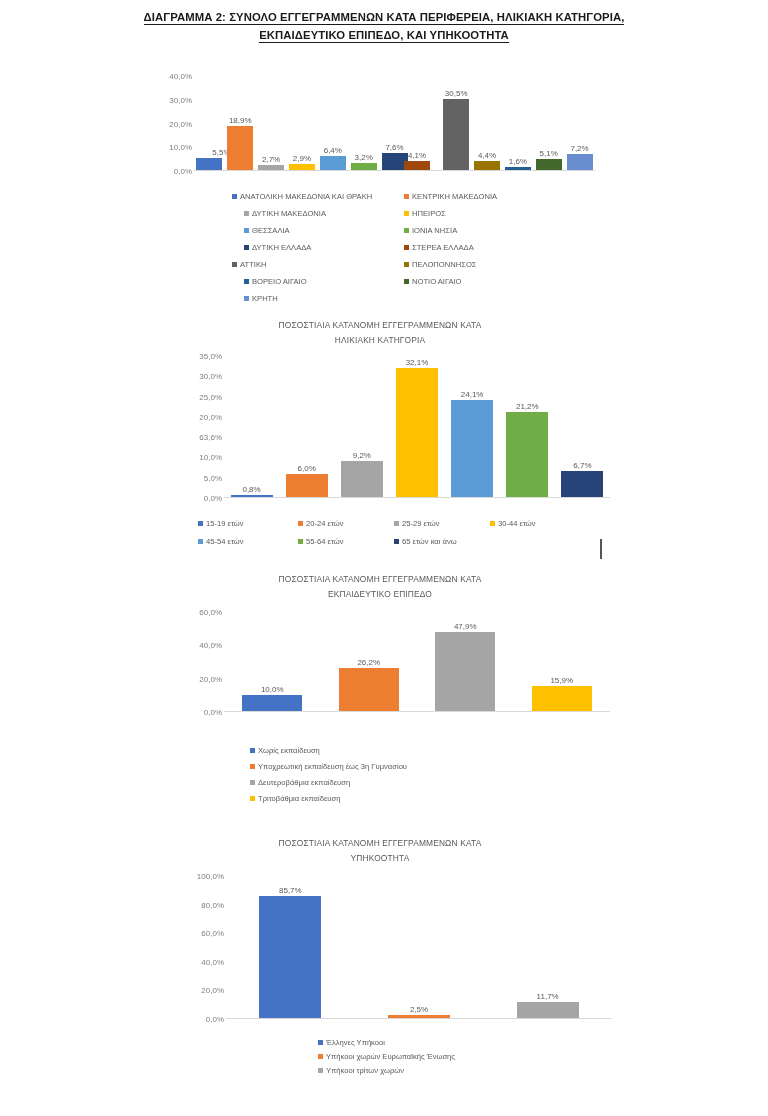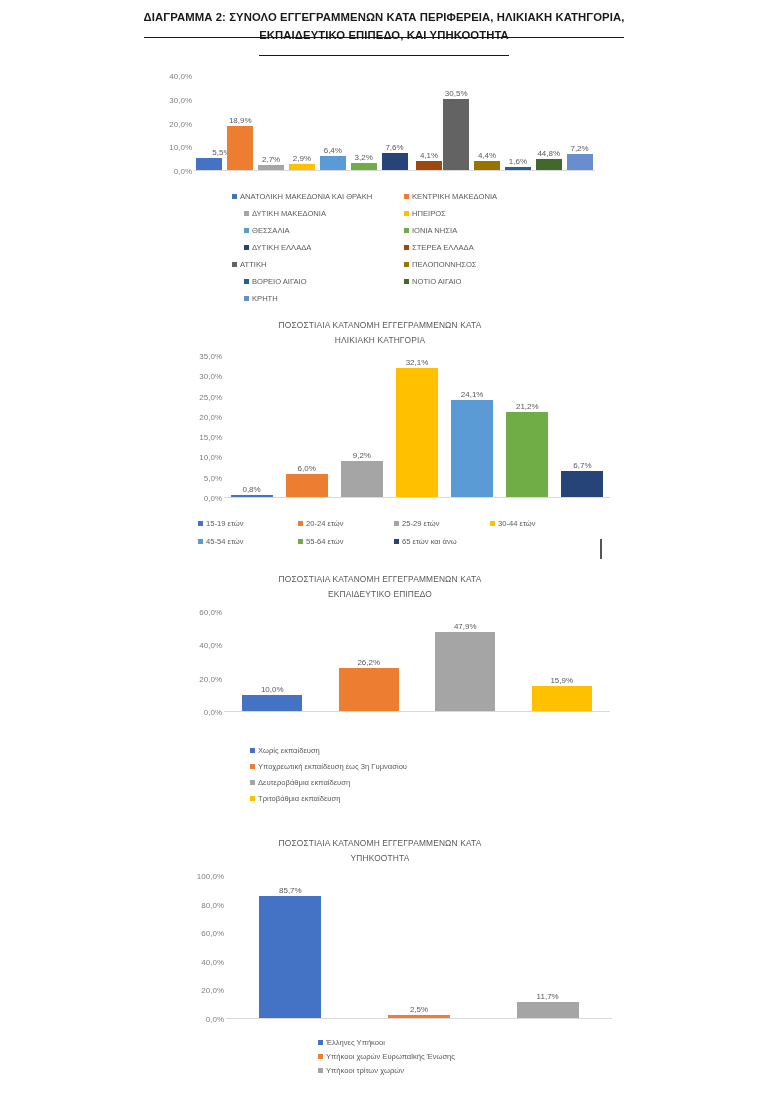--- a/index.html
+++ b/index.html
@@ -27,21 +27,21 @@
     font-size: 11.3px;
     line-height: 18px;
     color: #1a1a1a;
     letter-spacing: 0.1px;
   }
   .doc-title .line {
     display: block;
   }
   .doc-title .line span {
     border-bottom: 1.5px solid #1a1a1a;
-    padding-bottom: 14px;
+    padding-bottom: 1px;
   }
 
   
   .chart-block {
     position: absolute;
   }
   .chart-title {
     text-align: center;
     font-size: 8.4px;
     color: #595959;
@@ -165,39 +165,39 @@
           <div class="bar-label" style="bottom: 16.2px;">6,4%</div>
         </div>
         <div class="bar-wrap" style="left: 200.654px; width: 26px; height: 95px;">
           <div class="bar" style="height: 7.6px; background: rgb(112, 173, 71);"></div>
           <div class="bar-label" style="bottom: 8.6px;">3,2%</div>
         </div>
         <div class="bar-wrap" style="left: 231.5px; width: 26px; height: 95px;">
           <div class="bar" style="height: 18.05px; background: rgb(38, 68, 120);"></div>
           <div class="bar-label" style="bottom: 19.05px;">7,6%</div>
         </div>
-        <div class="bar-wrap" style="left: 266px; width: 26px; height: 95px;">
+        <div class="bar-wrap" style="left: 254px; width: 26px; height: 95px;">
           <div class="bar" style="height: 9.7375px; background: rgb(158, 72, 14);"></div>
           <div class="bar-label" style="bottom: 10.7375px;">4,1%</div>
         </div>
         <div class="bar-wrap" style="left: 293.192px; width: 26px; height: 95px;">
           <div class="bar" style="height: 72.4375px; background: rgb(99, 99, 99);"></div>
           <div class="bar-label" style="bottom: 73.4375px;">30,5%</div>
         </div>
         <div class="bar-wrap" style="left: 324.038px; width: 26px; height: 95px;">
           <div class="bar" style="height: 10.45px; background: rgb(153, 115, 0);"></div>
           <div class="bar-label" style="bottom: 11.45px;">4,4%</div>
         </div>
         <div class="bar-wrap" style="left: 354.885px; width: 26px; height: 95px;">
           <div class="bar" style="height: 3.8px; background: rgb(37, 94, 145);"></div>
           <div class="bar-label" style="bottom: 4.8px;">1,6%</div>
         </div>
         <div class="bar-wrap" style="left: 385.731px; width: 26px; height: 95px;">
           <div class="bar" style="height: 12.1125px; background: rgb(67, 104, 43);"></div>
-          <div class="bar-label" style="bottom: 13.1125px;">44,8%</div>
+          <div class="bar-label" style="bottom: 13.1125px;">5,1%</div>
         </div>
         <div class="bar-wrap" style="left: 416.577px; width: 26px; height: 95px;">
           <div class="bar" style="height: 17.1px; background: rgb(105, 142, 208);"></div>
           <div class="bar-label" style="bottom: 18.1px;">7,2%</div>
         </div>
       </div>
     <div class="baseline"></div>
   </div>
 </div>
 
@@ -260,21 +260,21 @@
   <div class="chart-title" style="width:460px;">
     <div>ΠΟΣΟΣΤΙΑΙΑ ΚΑΤΑΝΟΜΗ ΕΓΓΕΓΡΑΜΜΕΝΩΝ  ΚΑΤΑ</div>
     <div>ΗΛΙΚΙΑΚΗ ΚΑΤΗΓΟΡΙΑ</div>
   </div>
   <div class="plot" style="margin-top:8px; height:142px; width:430px; margin-left:30px;">
     <div class="axis-labels">
       <div class="tick" style="top:0%;">35,0%</div>
       <div class="tick" style="top:14.286%;">30,0%</div>
       <div class="tick" style="top:28.571%;">25,0%</div>
       <div class="tick" style="top:42.857%;">20,0%</div>
-      <div class="tick" style="top:57.143%;">15,0%</div>
+      <div class="tick" style="top:57.143%;">63,6%</div>
       <div class="tick" style="top:71.429%;">10,0%</div>
       <div class="tick" style="top:85.714%;">5,0%</div>
       <div class="tick" style="top:100%;">0,0%</div>
     </div>
     <div class="bars" id="bars-1">
         <div class="bar-wrap" style="left: 50.5714px; width: 42px; height: 142px;">
           <div class="bar" style="height: 3.24571px; background: rgb(68, 114, 196);"></div>
           <div class="bar-label" style="bottom: 4.24571px; text-align: right;">0,8%</div>
         </div>
         <div class="bar-wrap" style="left: 105.714px; width: 42px; height: 142px;">

